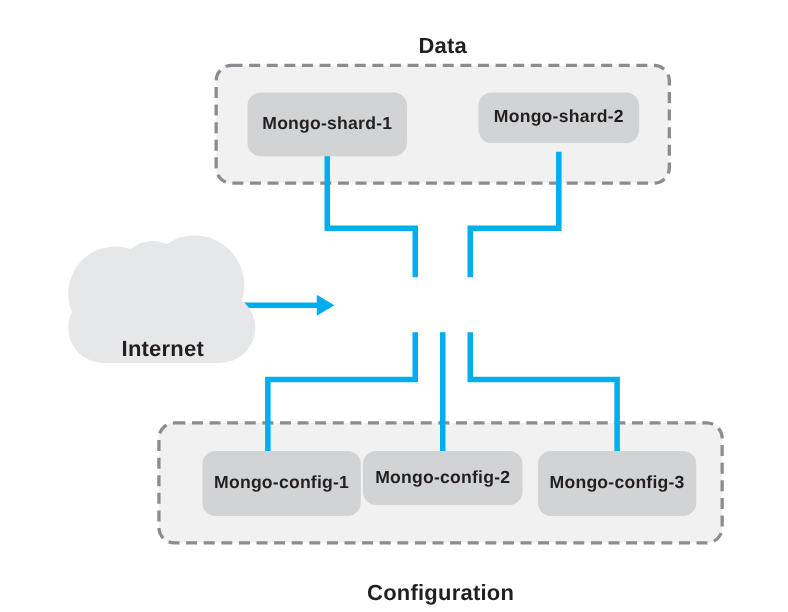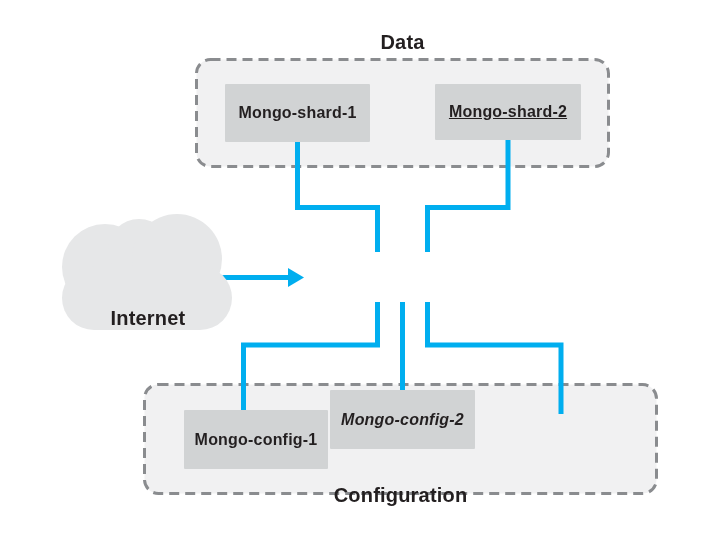--- a/index.html
+++ b/index.html
@@ -32,21 +32,21 @@
     fill: none;
     stroke: var(--connector);
     stroke-width: 5;
   }
   .arrow-head { fill: var(--connector); }
   .cloud-part { fill: var(--cloud-fill); }
 
   .node {
     position: absolute;
     background: var(--node-fill);
-    border-radius: 1px;
+    border-radius: 12px;
     display: flex;
     align-items: center;
     justify-content: center;
     font-size: 16px;
     font-weight: 700;
     letter-spacing: 0.2px;
     color: var(--text);
     white-space: nowrap;
   }
   .group-label, .cloud-label {
@@ -81,24 +81,25 @@
 
     <g>
       <circle class="cloud-part" cx="105" cy="267" r="43"></circle>
       <circle class="cloud-part" cx="139" cy="250" r="31"></circle>
       <circle class="cloud-part" cx="177" cy="259" r="45"></circle>
       <rect class="cloud-part" x="62" y="266" width="170" height="64" rx="32"></rect>
     </g>
   </svg>
 
   <div class="group-label" style="left:195px; top:31px; width:415px;">Data</div>
-  <div class="group-label" style="left:143px; top:484px; width:515px;">Configuration</div>
+  <div class="group-label" style="left:143px; top:528px; width:515px;">Configuration</div>
 
   <div class="cloud-label" style="left:63px; top:275px; width:170px;margin-top:32px;">Internet</div>
 
   <div class="node" style="left:225px; top:84px; width:145px; height:58px;">Mongo-shard-1</div>
-  <div class="node" style="left:435px; top:84px; width:146px; height:56px;text-decoration:underline;">Mongo-shard-2</div>
+  <div class="node" style="left:435px; top:84px; width:146px; height:46px;">Mongo-shard-2</div>
 
 
   <div class="node" style="left:184px; top:410px; width:144px; height:59px;">Mongo-config-1</div>
-  <div class="node" style="left:330px; top:390px; width:145px; height:59px;font-style:italic;">Mongo-config-2</div>
+  <div class="node" style="left:330px; top:410px; width:145px; height:49px;">Mongo-config-2</div>
+  <div class="node" style="left:489px; top:410px; width:144px; height:59px;">Mongo-config-3</div>
 
 </div>
 
 </body></html>

